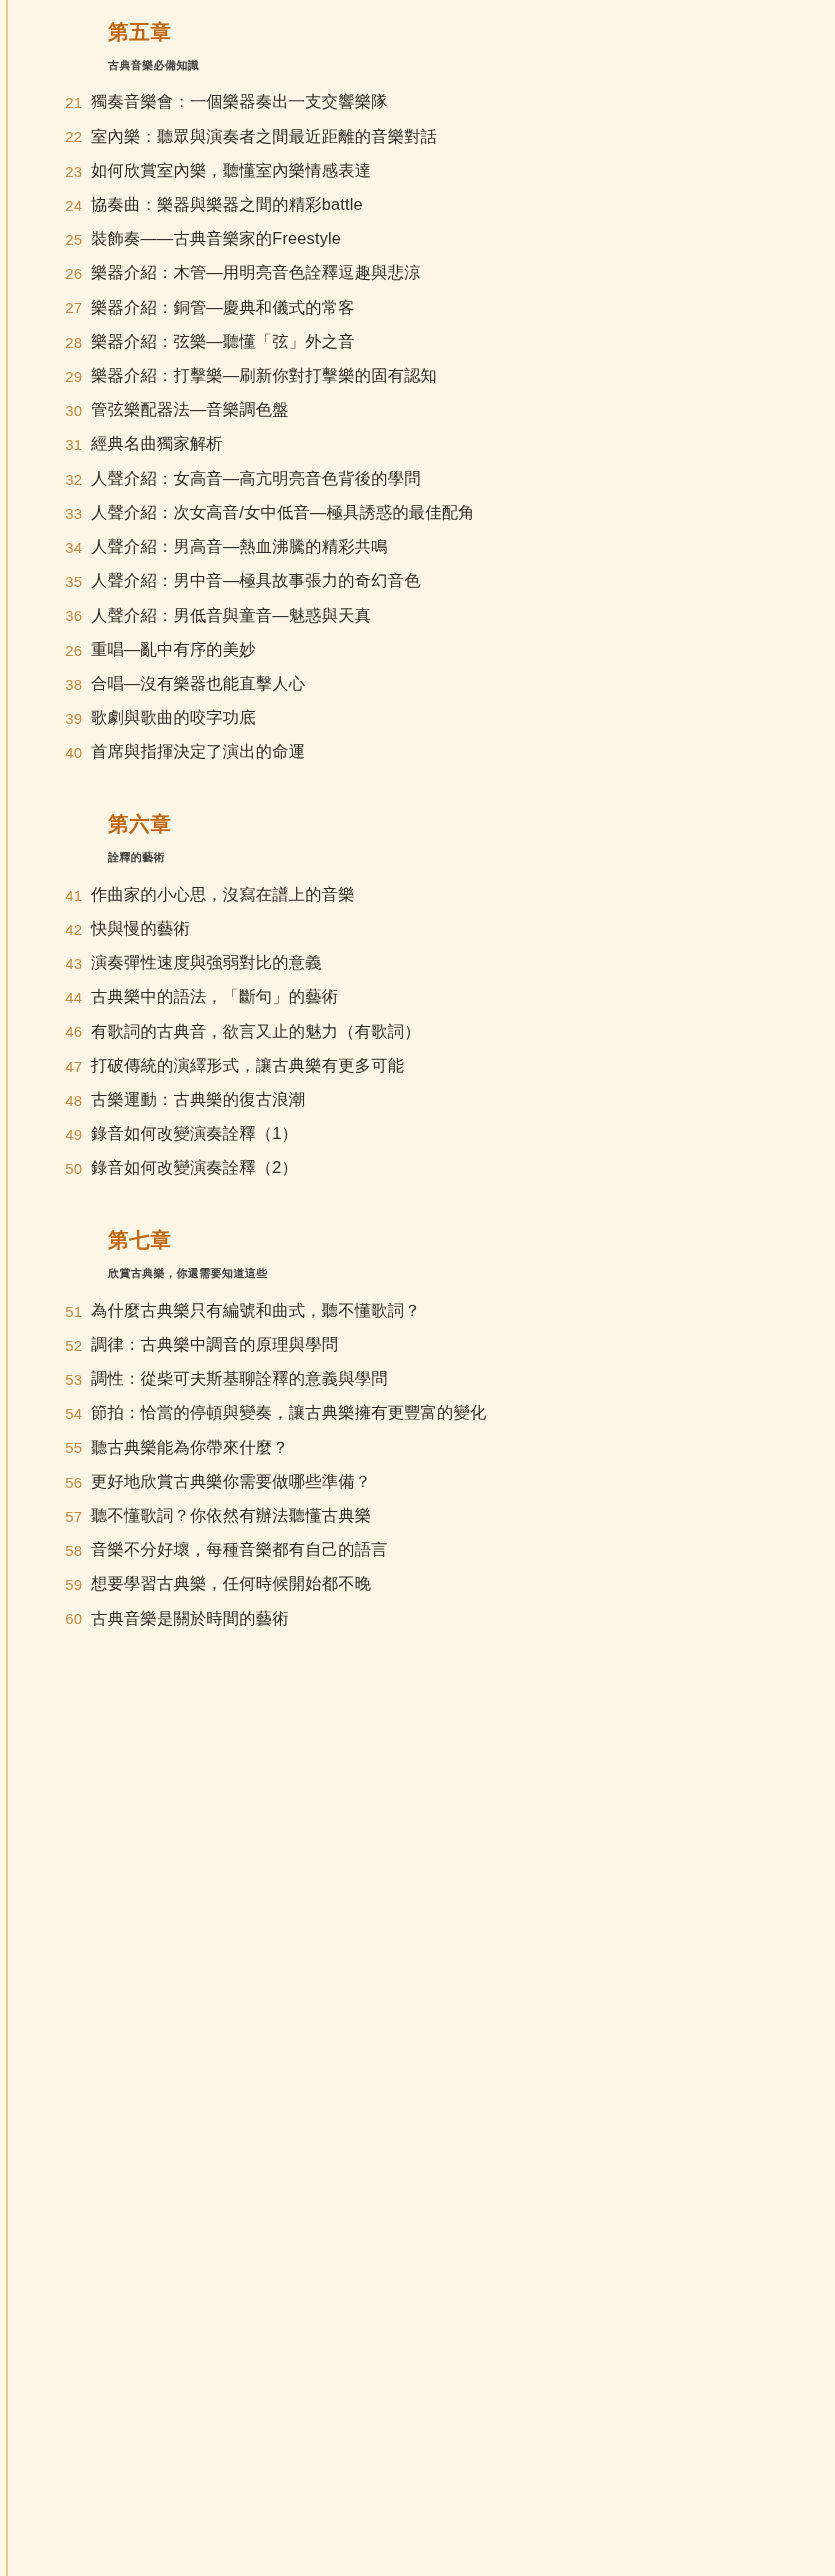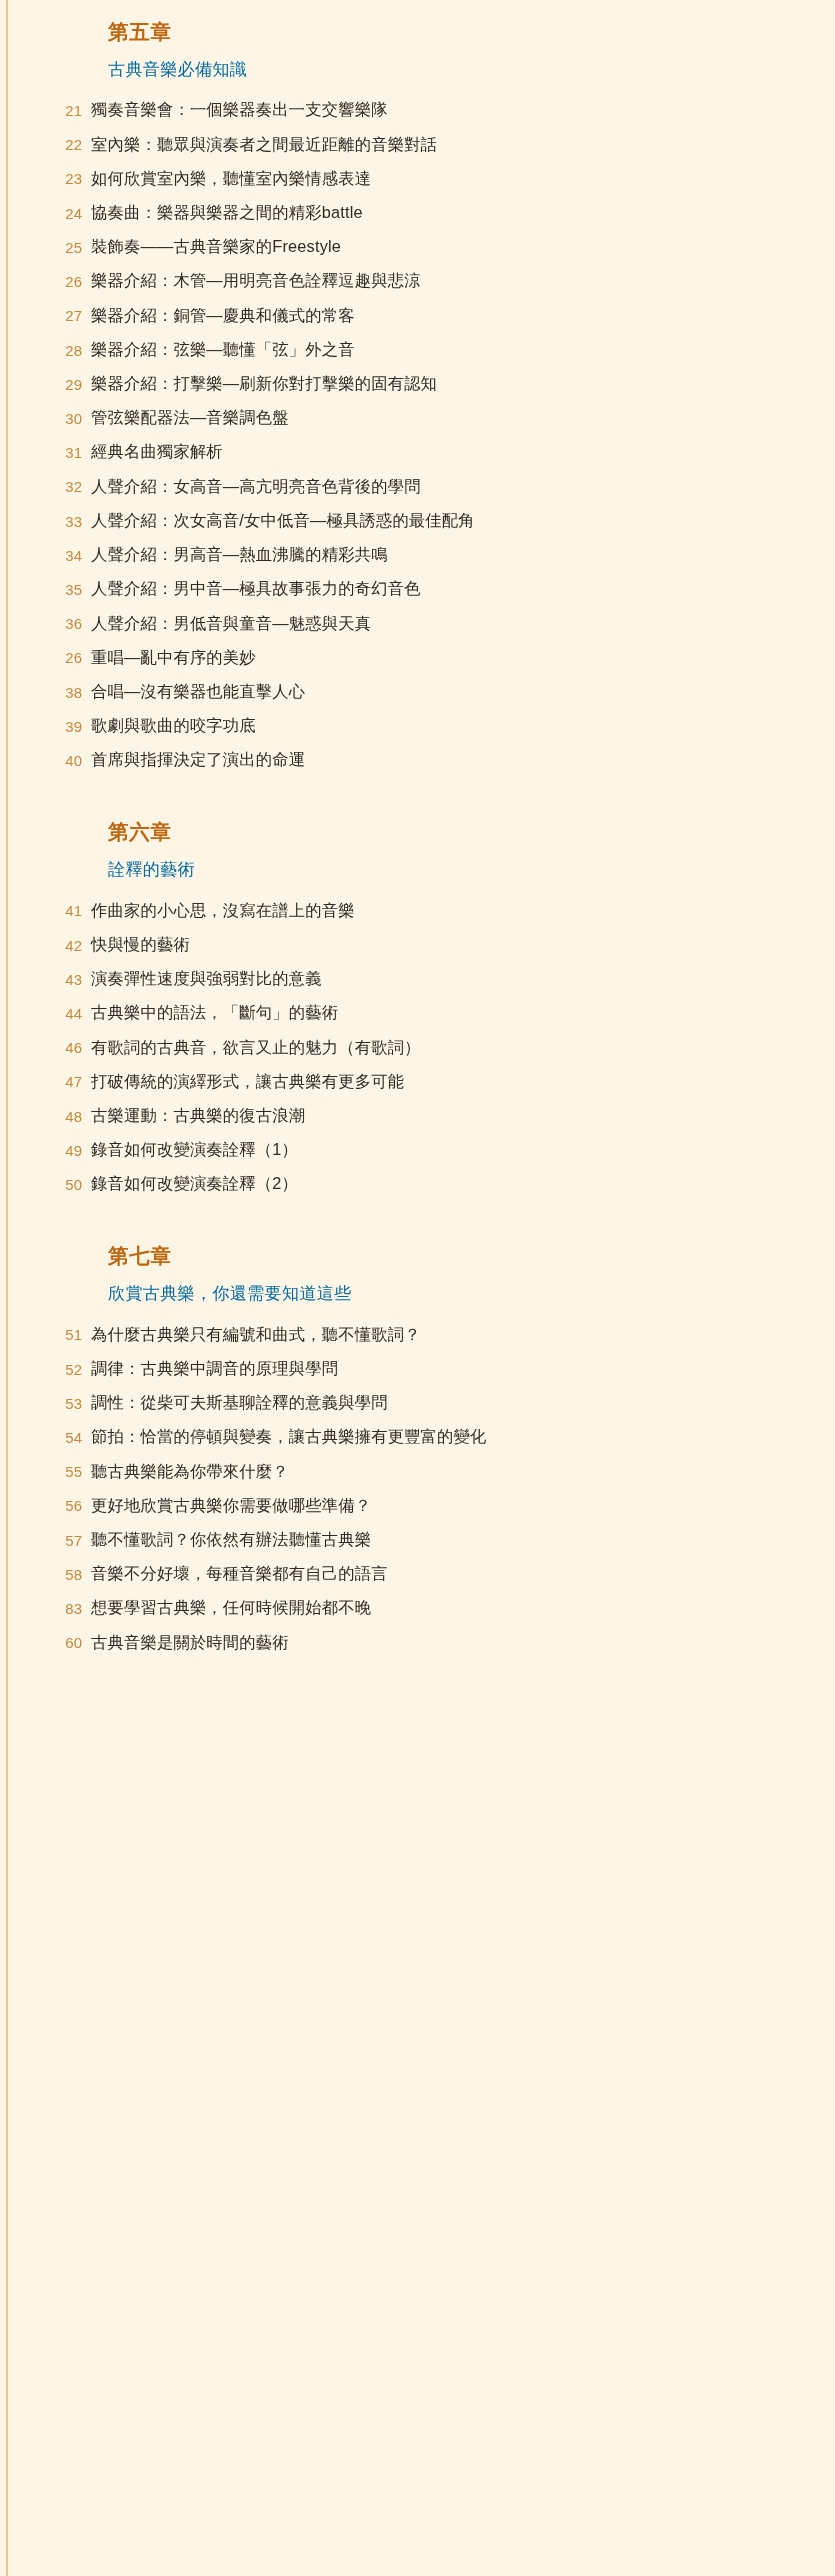--- a/index.html
+++ b/index.html
@@ -42,35 +42,35 @@
   }
   .chapter-title {
     font-size: 20.5px;
     font-weight: bold;
     color: #c1660f;
     letter-spacing: 0.8px;
     margin: 0 0 12px 0;
     padding-left: 62px;
   }
   .chapter-subtitle {
-    font-size: 17px;
-    font-weight: normal;
-    color: #0369a1;
+    font-size: 11px;
+    font-weight: bold;
+    color: #404040;
     margin: 0 0 12px 0;
     padding-left: 62px;
     letter-spacing: 0.4px;
   }
   .entries {
     margin: 0;
     padding: 0;
     list-style: none;
   }
   .entry {
     display: flex;
-    align-items: center;
+    align-items: flex-end;
     padding: 5.3px 0;
     line-height: 1.45;
   }
   .entry-num {
     flex: 0 0 auto;
     width: 36px;
     text-align: right;
     padding-right: 9px;
     color: #c58a3e;
     font-size: 15px;
@@ -251,21 +251,21 @@
         </li>
         <li class="entry">
           <span class="entry-num">57</span>
           <span class="entry-text">聽不懂歌詞？你依然有辦法聽懂古典樂</span>
         </li>
         <li class="entry">
           <span class="entry-num">58</span>
           <span class="entry-text">音樂不分好壞，每種音樂都有自己的語言</span>
         </li>
         <li class="entry">
-          <span class="entry-num">83</span>
+          <span class="entry-num">59</span>
           <span class="entry-text">想要學習古典樂，任何時候開始都不晚</span>
         </li>
         <li class="entry">
           <span class="entry-num">60</span>
           <span class="entry-text">古典音樂是關於時間的藝術</span>
         </li>
       </ul>
     </section>
   </div>
 </div>

